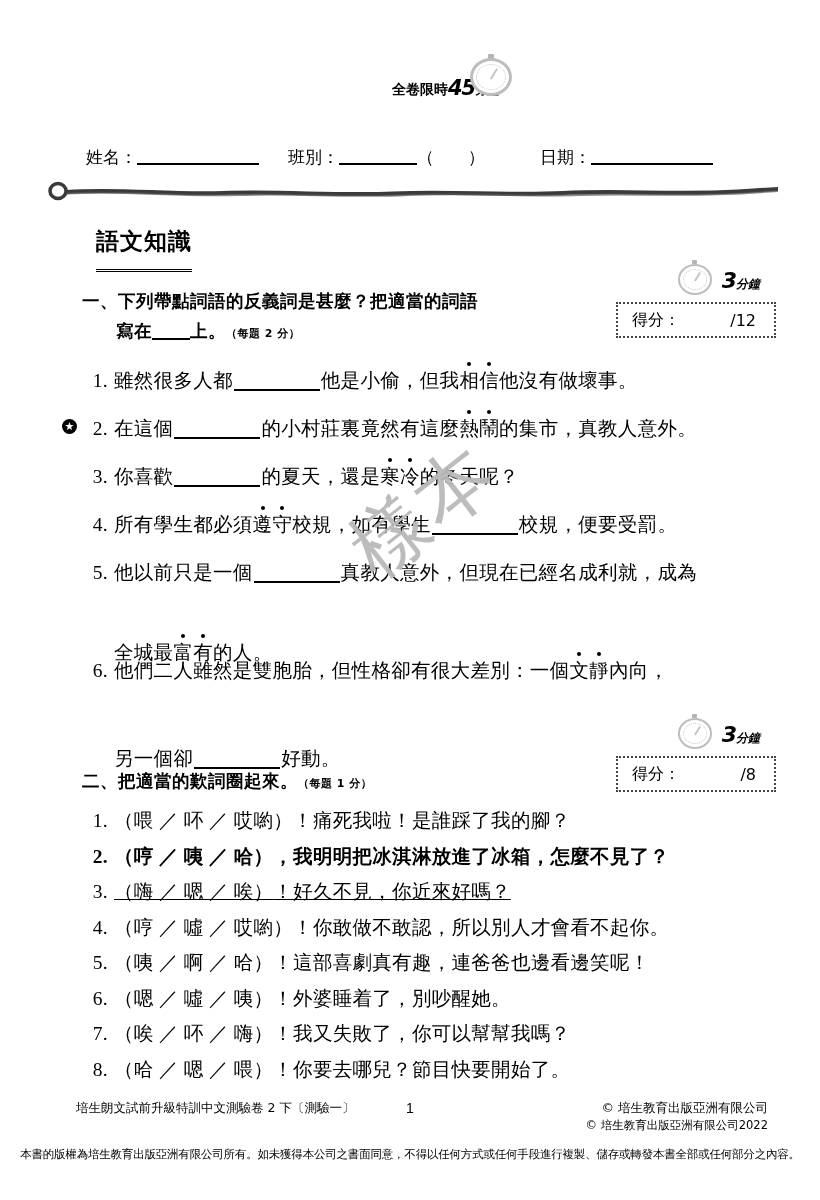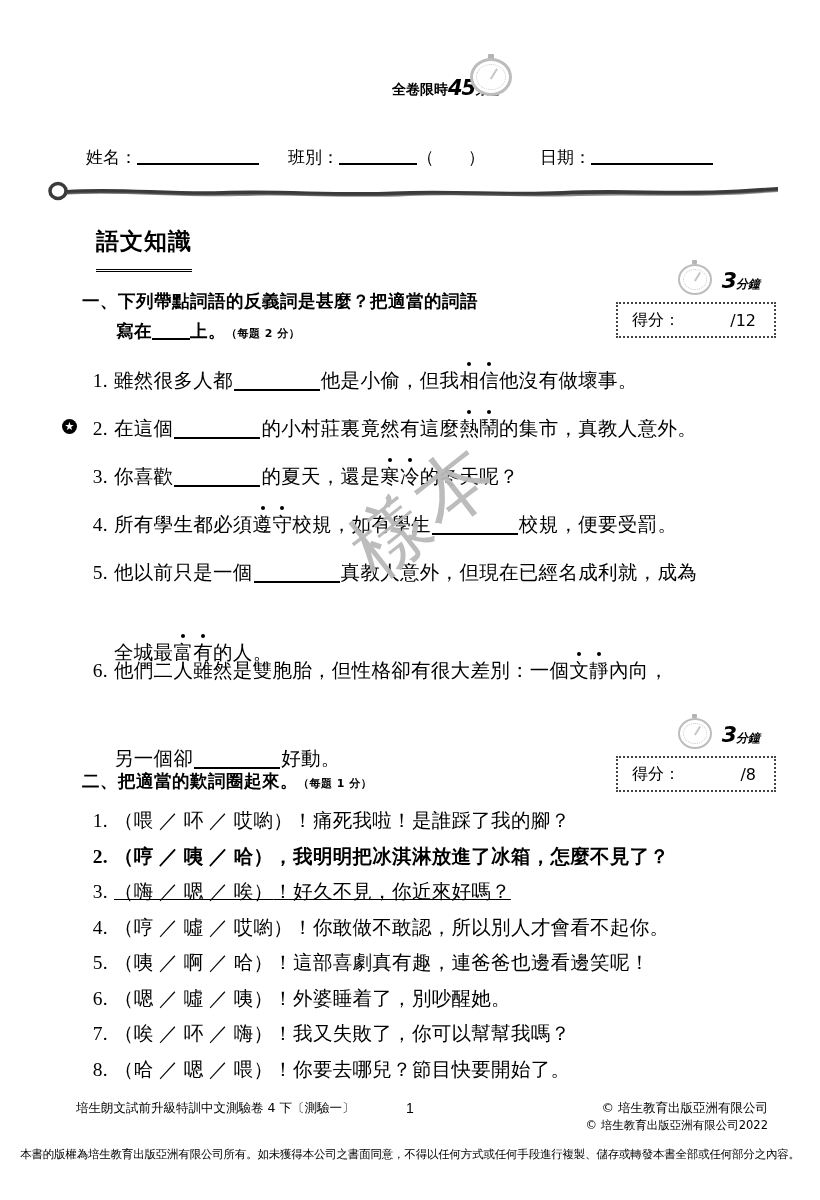--- a/index.html
+++ b/index.html
@@ -449,20 +449,20 @@
         <div class="q" style="top: 696.5px;"><span class="q-num">4.</span><span>（哼 ／ 噓 ／ 哎喲）</span><span>！你敢做不敢認，所以別人才會看不起你。</span></div>
         <div class="q" style="top: 732px;"><span class="q-num">5.</span><span>（咦 ／ 啊 ／ 哈）</span><span>！這部喜劇真有趣，連爸爸也邊看邊笑呢！</span></div>
         <div class="q" style="top: 767.5px;"><span class="q-num">6.</span><span>（嗯 ／ 噓 ／ 咦）</span><span>！外婆睡着了，別吵醒她。</span></div>
         <div class="q" style="top: 803px;"><span class="q-num">7.</span><span>（唉 ／ 吥 ／ 嗨）</span><span>！我又失敗了，你可以幫幫我嗎？</span></div>
         <div class="q" style="top: 838.5px;"><span class="q-num">8.</span><span>（哈 ／ 嗯 ／ 喂）</span><span>！你要去哪兒？節目快要開始了。</span></div>
       </div>
 
   </div>
 
   <div class="footer">
-    <div class="f-left">培生朗文試前升級特訓中文測驗卷 4 下〔測驗一〕</div>
+    <div class="f-left">培生朗文試前升級特訓中文測驗卷 2 下〔測驗一〕</div>
     <div class="f-page">1</div>
     <div class="f-right">© 培生教育出版亞洲有限公司</div>
     <div class="f-right2">© 培生教育出版亞洲有限公司2022</div>
     <div class="f-rule">本書的版權為培生教育出版亞洲有限公司所有。如未獲得本公司之書面同意，不得以任何方式或任何手段進行複製、儲存或轉發本書全部或任何部分之內容。</div>
   </div>
 
 </div>
 
 </body></html>

